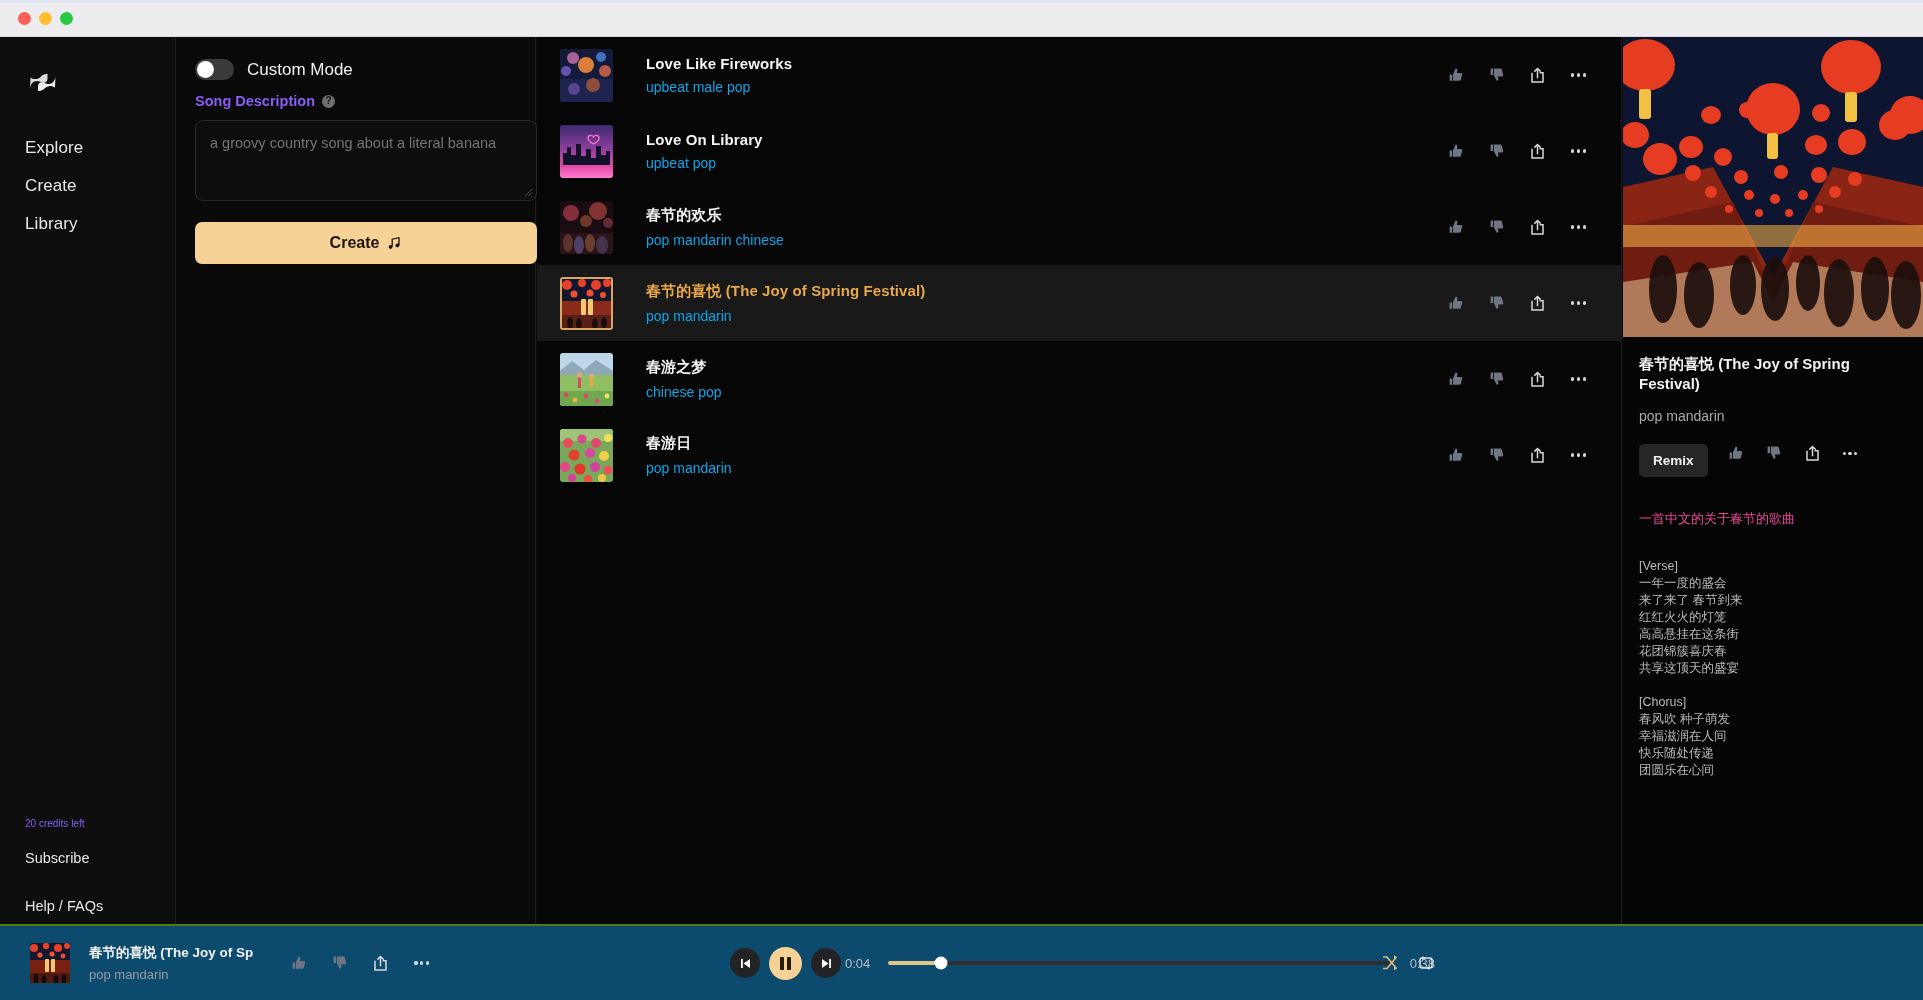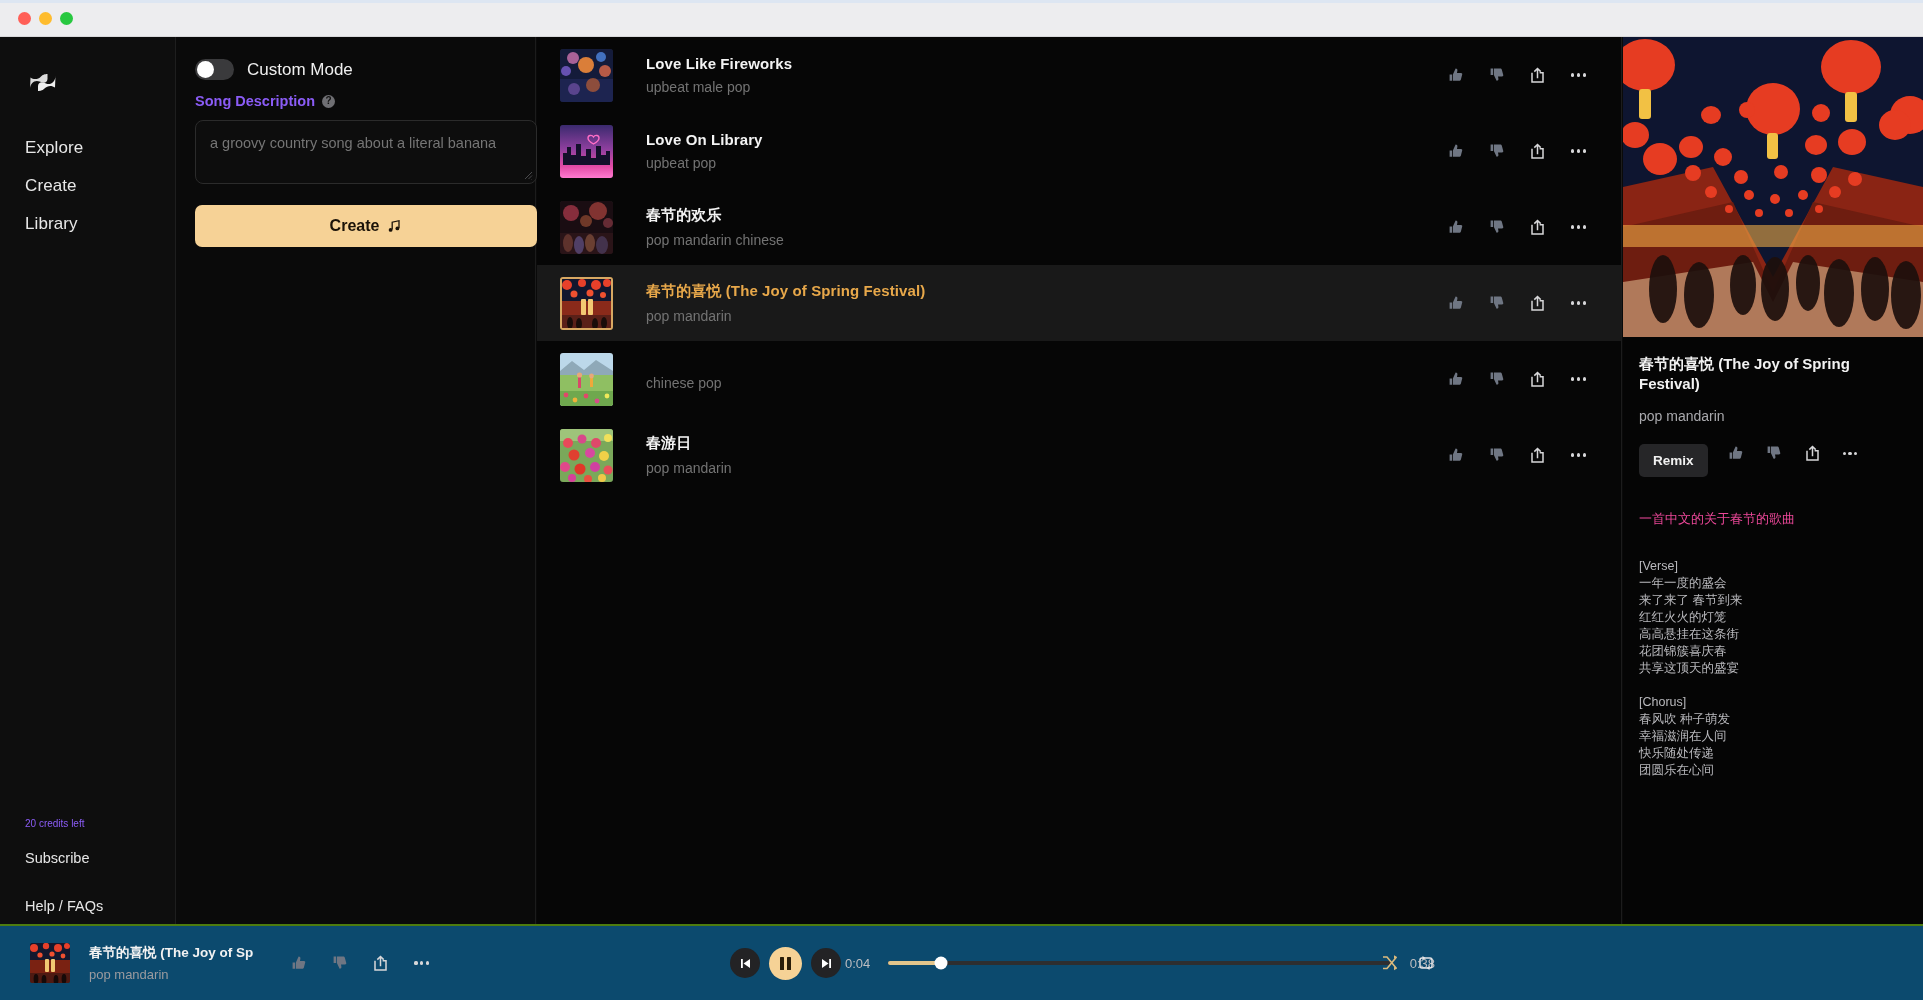--- a/index.html
+++ b/index.html
@@ -128,21 +128,21 @@
   }
   .field-label { color: #8b5cf6; font-size: 14.5px; font-weight: 600; }
   .help-icon {
     width: 13px; height: 13px; border-radius: 50%;
     background: #6f6f73; color: #111; font-size: 10px; font-weight: 700;
     display: flex; align-items: center; justify-content: center;
     cursor: pointer; line-height: 1;
   }
   .desc-box {
     margin-left: 11px;
-    width: 342px; height: 64px;
+    width: 342px; height: 81px;
     background: #0d0d0d;
     border: 1px solid #2b2b2b;
     border-radius: 8px;
     padding: 12px 14px;
     position: relative;
   }
   .desc-text {
     color: #7e7e82; font-size: 14.5px; line-height: 1.42;
     font-family: "Liberation Sans", sans-serif;
     background: transparent; border: none; outline: none;
@@ -183,21 +183,21 @@
   }
   .song-row.active .thumb {
     border: 2px solid #d8a862;
   }
   .song-meta { margin-left: 33px; min-width: 0; flex: 1 1 auto; }
   .song-title {
     font-size: 15px; font-weight: 700; color: #f3f3f3;
     letter-spacing: .1px; white-space: nowrap;
   }
   .song-row.active .song-title { color: #e8a84a; }
-  .song-style { font-size: 14px; color: #737373; margin-top: 7px; white-space: nowrap; }
+  .song-style { font-size: 14px; color: #0ea5e9; margin-top: 7px; white-space: nowrap; }
   .row-actions { display: flex; align-items: center; gap: 22px; flex: 0 0 auto; }
   .ricon {
     width: 19px; height: 19px; cursor: pointer;
     display: flex; align-items: center; justify-content: center;
     color: #6f7683;
   }
   .ricon.share, .ricon.more { color: #d7d7d9; }
   .dots { display: flex; gap: 2.5px; }
   .dots span { width: 3.2px; height: 3.2px; border-radius: 50%; background: currentColor; }
 
@@ -573,20 +573,21 @@
             <circle cx="26" cy="43" r="2.4" fill="#e0486a"></circle>
             <circle cx="37" cy="48" r="2.4" fill="#d84a8a"></circle>
             <circle cx="47" cy="43" r="2.4" fill="#f0e85a"></circle>
             <rect x="18" y="24" width="3" height="11" fill="#d8486a"></rect>
             <circle cx="19.5" cy="22" r="2.6" fill="#e8a878"></circle>
             <rect x="30" y="25" width="3" height="9" fill="#f0a83a"></rect>
             <circle cx="31.5" cy="23" r="2.4" fill="#e8a878"></circle>
           </svg>
         </div>
         <div class="song-meta">
+          <div class="song-title">春游之梦</div>
           <div class="song-style">chinese pop</div>
         </div>
         <div class="row-actions">
           <div class="ricon">
             <svg width="16" height="16" viewBox="0 0 16 16">
                 <path d="M5 7.2 L7.6 1.6 C8.9 1.6 9.6 2.4 9.4 3.6 L9 5.9 L13 5.9 C14 5.9 14.5 6.7 14.2 7.6 L12.9 12.4 C12.7 13.3 12 13.8 11.1 13.8 L5 13.8 Z M1.6 7.4 H4.2 V13.8 H1.6 Z" fill="currentColor"></path>
               </svg>
           </div>
           <div class="ricon">
             <svg width="16" height="16" viewBox="0 0 16 16">

